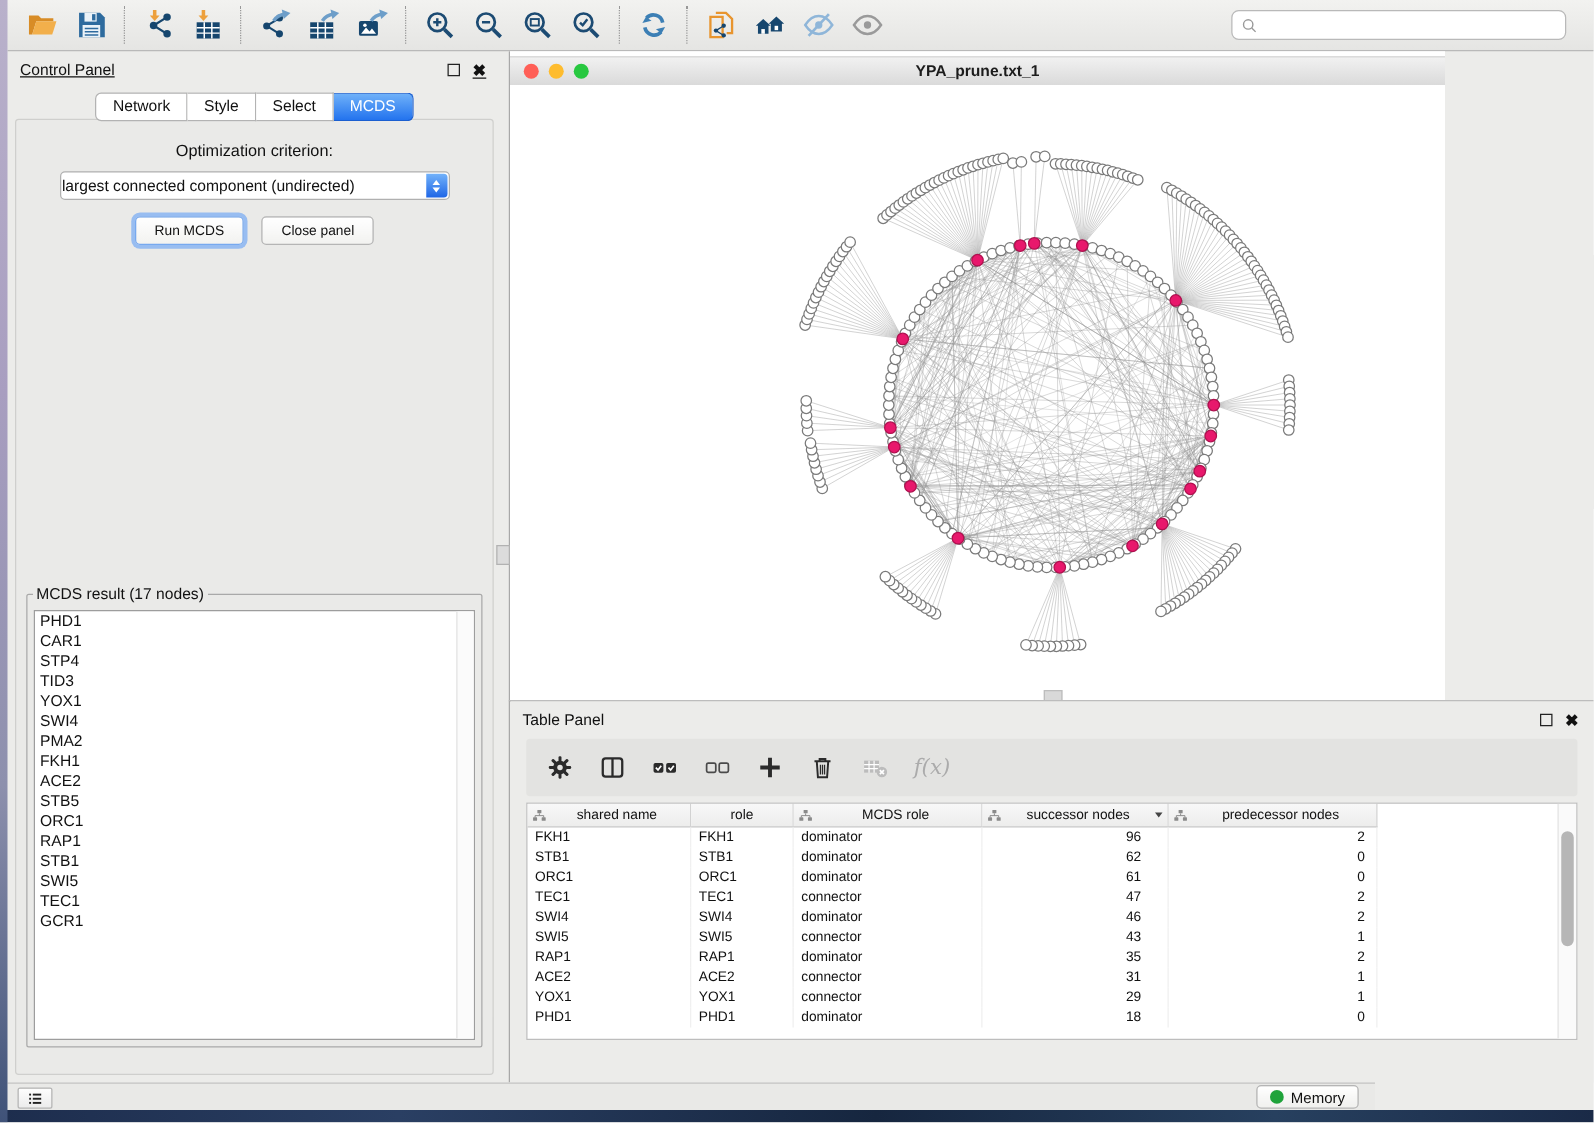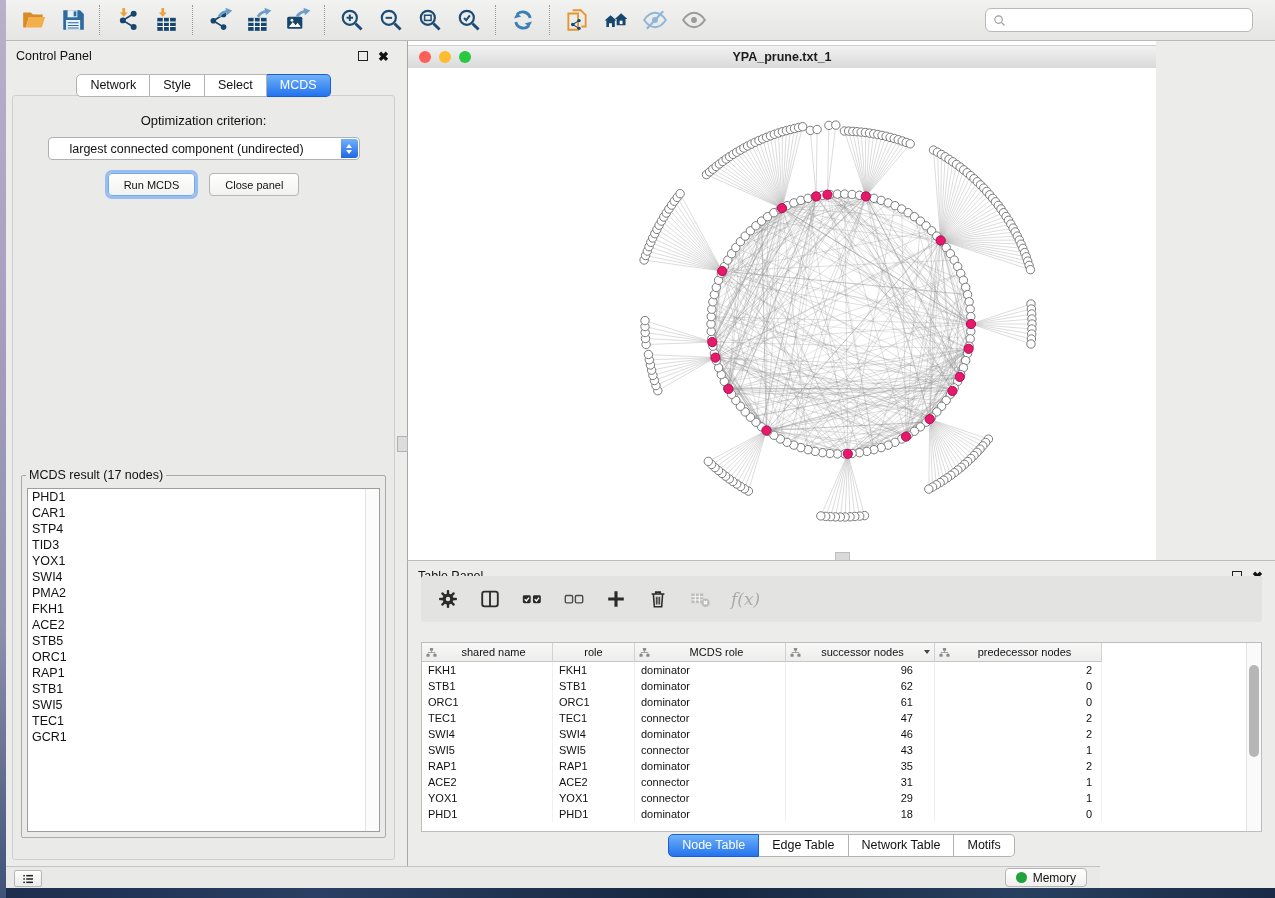--- a/index.html
+++ b/index.html
@@ -22,31 +22,31 @@
   .search-box svg{width:15px;height:15px;flex:0 0 auto;}
   .search-input{border:none;outline:none;flex:1;height:18px;font-size:12px;background:transparent;
     font-family:"Liberation Sans",sans-serif;}
   
   .ph{display:flex;align-items:center;height:26px;padding:2px 12px 0 10px;}
   .ph-title{font-size:12.5px;}
   .win-btns{margin-left:auto;display:flex;align-items:center;gap:10px;}
   .float-btn{width:8px;height:8px;border:1.5px solid #222;}
   .close-btn{font-size:13px;font-weight:bold;line-height:1;}
   
-  .control-panel{position:absolute;left:6px;top:41px;width:395px;height:825px;}
+  .control-panel{position:absolute;left:6px;top:41px;width:395px;height:825px;text-decoration:underline;}
   .cp-tabs{position:absolute;left:0;right:0;top:33px;display:flex;justify-content:center;z-index:3;}
   .seg{font-size:12.5px;padding:3px 13px;background:#fff;border:1px solid #b3b3b3;border-left-width:0;line-height:15px;}
   .seg:first-child{border-left-width:1px;border-radius:5px 0 0 5px;}
   .seg:last-child{border-radius:0 5px 5px 0;}
   .seg.active{background:linear-gradient(#6FB1F9,#2373EE);color:#fff;border-color:#1b5fd0;}
   .cp-body{position:absolute;left:6px;right:6px;top:54px;bottom:6px;background:#EAEAE8;
     border:1px solid #cfcfcd;border-radius:3px;}
   .opt-label{text-align:center;margin-top:17px;font-size:13px;}
   .dropdown{position:relative;margin:9px auto 0;width:312px;height:23px;box-sizing:border-box;background:#fff;
-    border:1px solid #b0b0b0;border-radius:4px;display:flex;align-items:center;padding-left:21px;font-size:12.5px;}
+    border:1px solid #b0b0b0;border-radius:4px;display:flex;align-items:center;padding-left:1px;font-size:12.5px;}
   .dd-stepper{position:absolute;right:1px;top:1px;bottom:1px;width:17px;border-radius:0 3px 3px 0;
     background:linear-gradient(#72B2FA,#1F66E6);display:flex;flex-direction:column;align-items:center;justify-content:center;gap:2px;}
   .tri-up{width:0;height:0;border-left:3.5px solid transparent;border-right:3.5px solid transparent;border-bottom:4.5px solid #fff;}
   .tri-down{width:0;height:0;border-left:3.5px solid transparent;border-right:3.5px solid transparent;border-top:4.5px solid #fff;}
   .btn-row{display:flex;justify-content:center;gap:14px;margin-top:13px;}
   .push-btn{font-size:11px;height:23px;box-sizing:border-box;padding:0 15px;border:1px solid #b5b5b5;border-radius:4px;
     background:linear-gradient(#ffffff,#f2f2f0);display:flex;align-items:center;}
   .push-btn.focused{box-shadow:0 0 0 3px rgba(108,164,246,.65);border-color:#77a9ef;}
   .mcds-fieldset{position:absolute;left:8px;right:8px;top:372px;height:370px;box-sizing:border-box;
     border:1px solid #a9a9a9;border-radius:2px;margin:0;padding:0;}
@@ -63,21 +63,21 @@
     background:linear-gradient(#f1f1f1,#dadada);border-top:1px solid #cfcfcf;border-bottom:1px solid #bfbfbf;}
   .lights{position:absolute;left:11px;top:50%;transform:translateY(-50%);display:flex;gap:8px;}
   .light{width:12px;height:12px;border-radius:50%;}
   .net-title-text{text-align:center;font-size:12.5px;font-weight:bold;line-height:22px;color:#1c1c1c;}
   .net-canvas{position:absolute;left:0;top:27px;right:0;bottom:0;background:#fff;}
   #net-svg{position:absolute;left:0;top:0;}
   .h-handle{position:absolute;left:427px;top:511px;width:13px;height:7px;background:#d9d9d9;border:1px solid #bdbdbd;}
   
   .table-panel{position:absolute;left:407px;top:560px;width:868px;height:306px;box-sizing:border-box;
     background:#ECECEA;border-left:1px solid #a8a8a8;border-top:1px solid #bdbdbd;}
-  .tp-toolbar{position:absolute;left:13px;right:13px;top:15px;height:46px;background:#E3E3E1;border-radius:3px;
+  .tp-toolbar{position:absolute;left:13px;right:13px;top:30px;height:46px;background:#E3E3E1;border-radius:3px;
     display:flex;align-items:center;padding-left:16px;gap:20px;box-sizing:border-box;}
   .tp-ic{display:flex;align-items:center;justify-content:center;}
   .tp-ic svg{width:22px;height:22px;}
   .fx{font-family:"DejaVu Serif",serif;font-style:italic;font-size:17px;color:#ABABAB;}
   .tbl-wrap{position:absolute;left:13px;right:13px;top:81px;height:190px;background:#fff;border:1px solid #bdbdbd;box-sizing:border-box;overflow:hidden;}
   .tbl{width:630px;}
   .thead{display:grid;grid-template-columns:131px 82px 151px 149px 167px;height:19px;}
   .th{box-sizing:border-box;background:linear-gradient(#f8f8f8,#ededec);border-right:1px solid #d2d2d2;border-bottom:1px solid #c6c6c6;
     display:flex;align-items:center;font-size:11px;padding:0 4px;}
   .th .lbl{flex:1;text-align:center;}
@@ -1369,26 +1369,20 @@
               <div class="td">dominator</div>
               <div class="td num">18</div>
               <div class="td num2">0</div>
             </div>
           </div>
       </div>
       <div class="tbl-scrollbar">
         <div class="tbl-thumb"></div>
       </div>
     </div>
-    <div class="tp-tabs" id="tp-tabs">
-        <div class="seg active">Node Table</div>
-        <div class="seg">Edge Table</div>
-        <div class="seg">Network Table</div>
-        <div class="seg">Motifs</div>
-      </div>
   </div>
 
   <div class="statusbar">
     <div class="list-btn">
       <svg viewBox="0 0 24 24">
           <g fill="#222">
             <rect x="4" y="5" width="2.6" height="2.6"></rect>
             <rect x="9" y="5" width="11.5" height="2.6"></rect>
             <rect x="4" y="10.7" width="2.6" height="2.6"></rect>
             <rect x="9" y="10.7" width="11.5" height="2.6"></rect>

